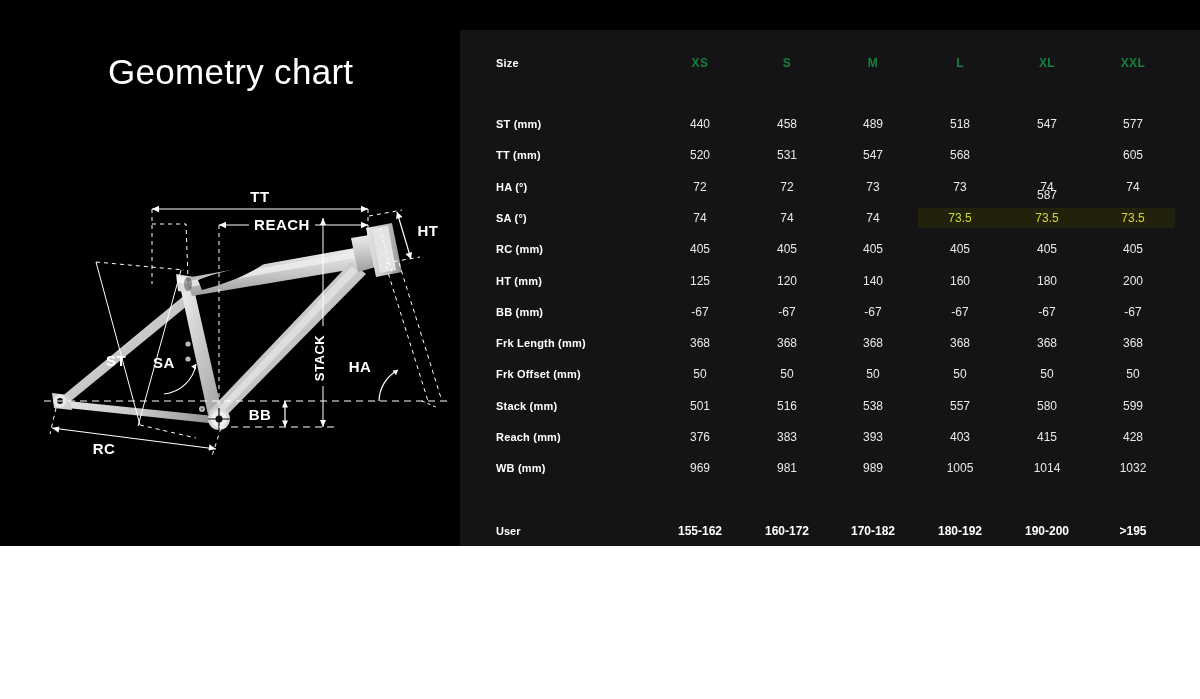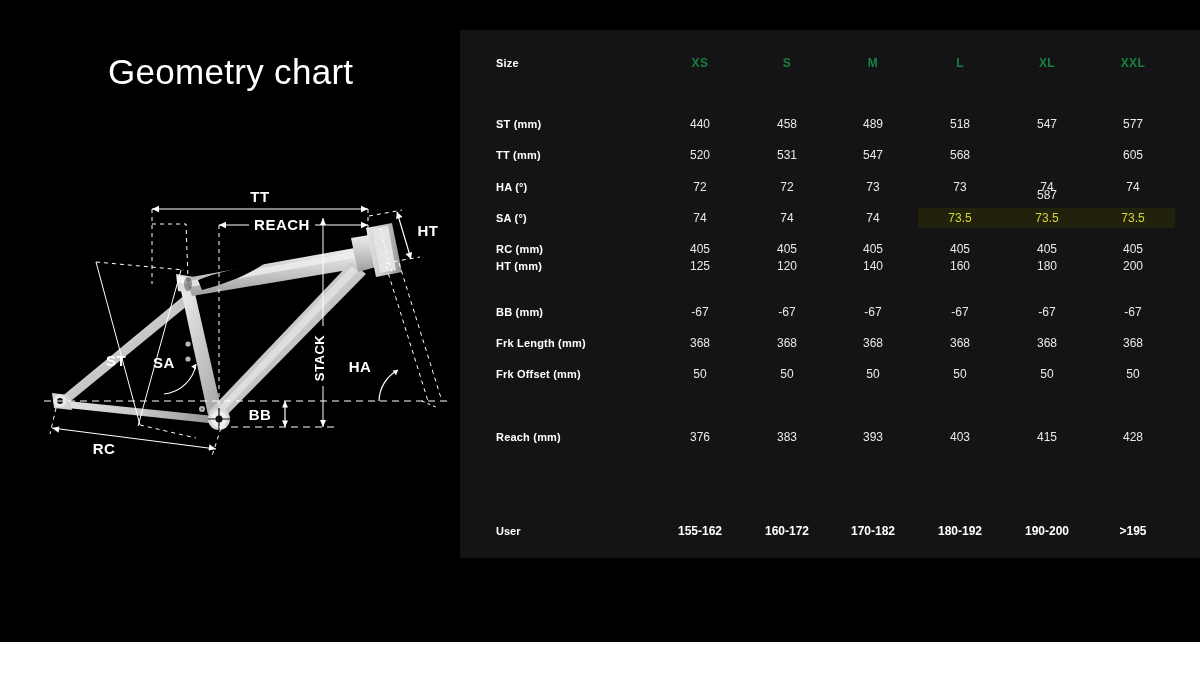--- a/index.html
+++ b/index.html
@@ -1,19 +1,19 @@
 <!DOCTYPE html>
 <html><head>
 <meta charset="utf-8">
 <style>
   * { margin:0; padding:0; box-sizing:border-box; }
   html,body { width:1200px; height:699px; background:#ffffff; }
   body { font-family:"Liberation Sans", sans-serif; }
 
-  #stage { position:relative; width:1200px; height:699px; background:#ffffff; overflow:hidden; }
+  #stage { position:relative; width:1200px; height:546px; background:#ffffff; overflow:hidden; }
   .dark-bg { position:absolute; left:0; top:0; width:1200px; height:642px; background:#000000; }
 
   
   #title {
     position:absolute; left:108px; top:52px;
     font-size:35px; font-weight:300; color:#ffffff;
     letter-spacing:0.3px; white-space:nowrap;
   }
   #diagram { position:absolute; left:36px; top:166px; width:420px; height:320px; }
   #diagram svg { display:block; width:420px; height:320px; }
@@ -269,21 +269,21 @@
         </div>
         <div class="row" style="top: 207.2px; padding-left: 36px;">
           <div class="rlabel">RC (mm)</div>
           <div class="cell" style="left: 240px;">405</div>
           <div class="cell" style="left: 327px;">405</div>
           <div class="cell" style="left: 413px;">405</div>
           <div class="cell" style="left: 500px;">405</div>
           <div class="cell" style="left: 587px;">405</div>
           <div class="cell" style="left: 673px;">405</div>
         </div>
-        <div class="row" style="top: 224px;">
+        <div class="row" style="top: 239px;">
           <div class="rlabel">HT (mm)</div>
           <div class="cell" style="left: 240px;">125</div>
           <div class="cell" style="left: 327px;">120</div>
           <div class="cell" style="left: 413px;">140</div>
           <div class="cell" style="left: 500px;">160</div>
           <div class="cell" style="left: 587px;">180</div>
           <div class="cell" style="left: 673px;">200</div>
         </div>
         <div class="row" style="top: 269.8px; padding-left: 40px;">
           <div class="rlabel">BB (mm)</div>
@@ -305,29 +305,47 @@
         </div>
         <div class="row" style="top: 332.4px;">
           <div class="rlabel">Frk Offset (mm)</div>
           <div class="cell" style="left: 240px;">50</div>
           <div class="cell" style="left: 327px;">50</div>
           <div class="cell" style="left: 413px;">50</div>
           <div class="cell" style="left: 500px;">50</div>
           <div class="cell" style="left: 587px;">50</div>
           <div class="cell" style="left: 673px;">50</div>
         </div>
+        <div class="row" style="top: 363.7px;">
+          <div class="rlabel">Stack (mm)</div>
+          <div class="cell" style="left: 240px;">501</div>
+          <div class="cell" style="left: 327px;">516</div>
+          <div class="cell" style="left: 413px;">538</div>
+          <div class="cell" style="left: 500px;">557</div>
+          <div class="cell" style="left: 587px;">580</div>
+          <div class="cell" style="left: 673px;">599</div>
+        </div>
         <div class="row" style="top: 395px;">
           <div class="rlabel">Reach (mm)</div>
           <div class="cell" style="left: 240px;">376</div>
           <div class="cell" style="left: 327px;">383</div>
           <div class="cell" style="left: 413px;">393</div>
           <div class="cell" style="left: 500px;">403</div>
           <div class="cell" style="left: 587px;">415</div>
           <div class="cell" style="left: 673px;">428</div>
         </div>
+        <div class="row" style="top: 426.3px;">
+          <div class="rlabel">WB (mm)</div>
+          <div class="cell" style="left: 240px;">969</div>
+          <div class="cell" style="left: 327px;">981</div>
+          <div class="cell" style="left: 413px;">989</div>
+          <div class="cell" style="left: 500px;">1005</div>
+          <div class="cell" style="left: 587px;">1014</div>
+          <div class="cell" style="left: 673px;">1032</div>
+        </div>
         <div class="row" style="top: 488.6px;">
           <div class="userlabel">User</div>
           <div class="ucell" style="left: 240px;">155-162</div>
           <div class="ucell" style="left: 327px;">160-172</div>
           <div class="ucell" style="left: 413px;">170-182</div>
           <div class="ucell" style="left: 500px;">180-192</div>
           <div class="ucell" style="left: 587px;">190-200</div>
           <div class="ucell" style="left: 673px;">&gt;195</div>
         </div>
       </div>

